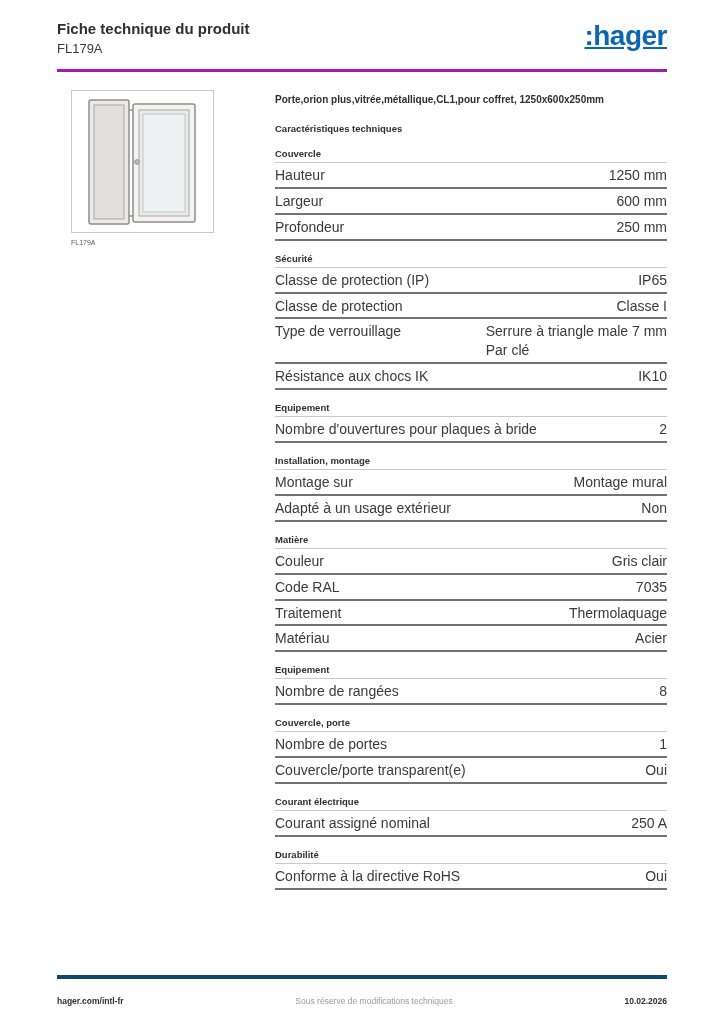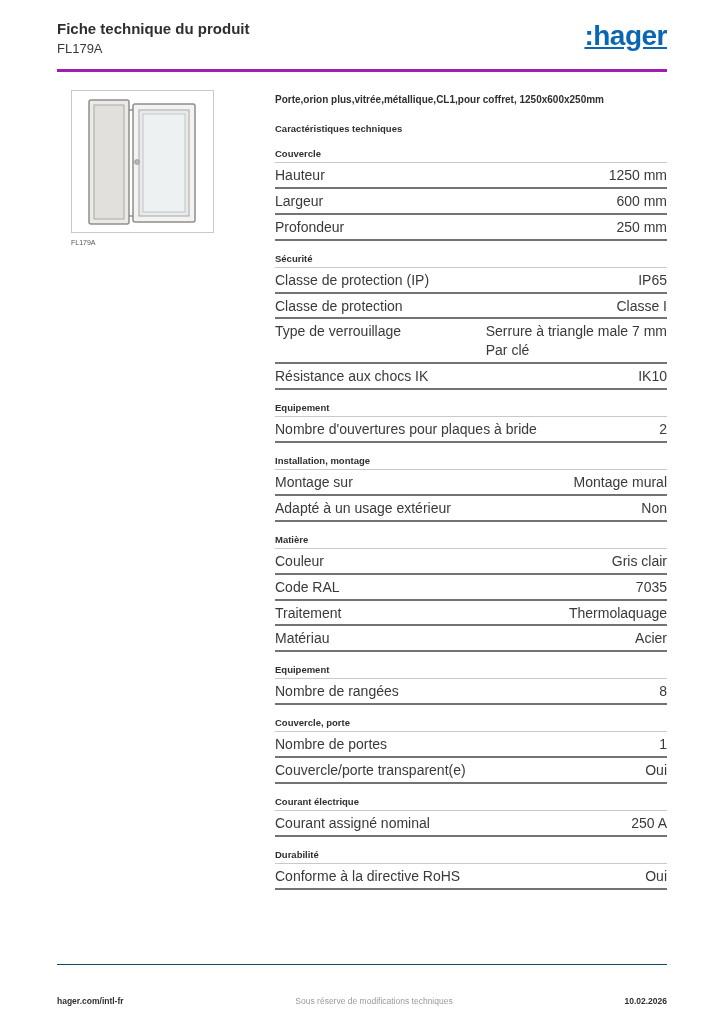--- a/index.html
+++ b/index.html
@@ -78,22 +78,22 @@
     line-height: 1.35;
     padding: 3px 0 2px 0;
     border-bottom: 2px solid #737373;
   }
   .spec-label { color: #3a3a3a; padding-right: 10px; }
   .spec-value { color: #3a3a3a; text-align: left; white-space: pre-line; flex-shrink: 0; }
   
   .footer {
     position: absolute;
     left: 57px; right: 57px; bottom: 18px;
-    border-top: 1px solid #0c4a6e;
-    padding-top: 24px;
+    border-top: 4px solid #0c4a6e;
+    padding-top: 10px;
     display: flex;
     justify-content: space-between;
     align-items: baseline;
     font-size: 8.5px;
     gap: 12px;
   }
   .footer-left  { font-weight: 700; color: #2f2f2f; text-decoration: none; }
   .footer-center{ color: #9a9a9a; }
   .footer-right { font-weight: 700; color: #2f2f2f; margin-top: 7px; }
 </style>

